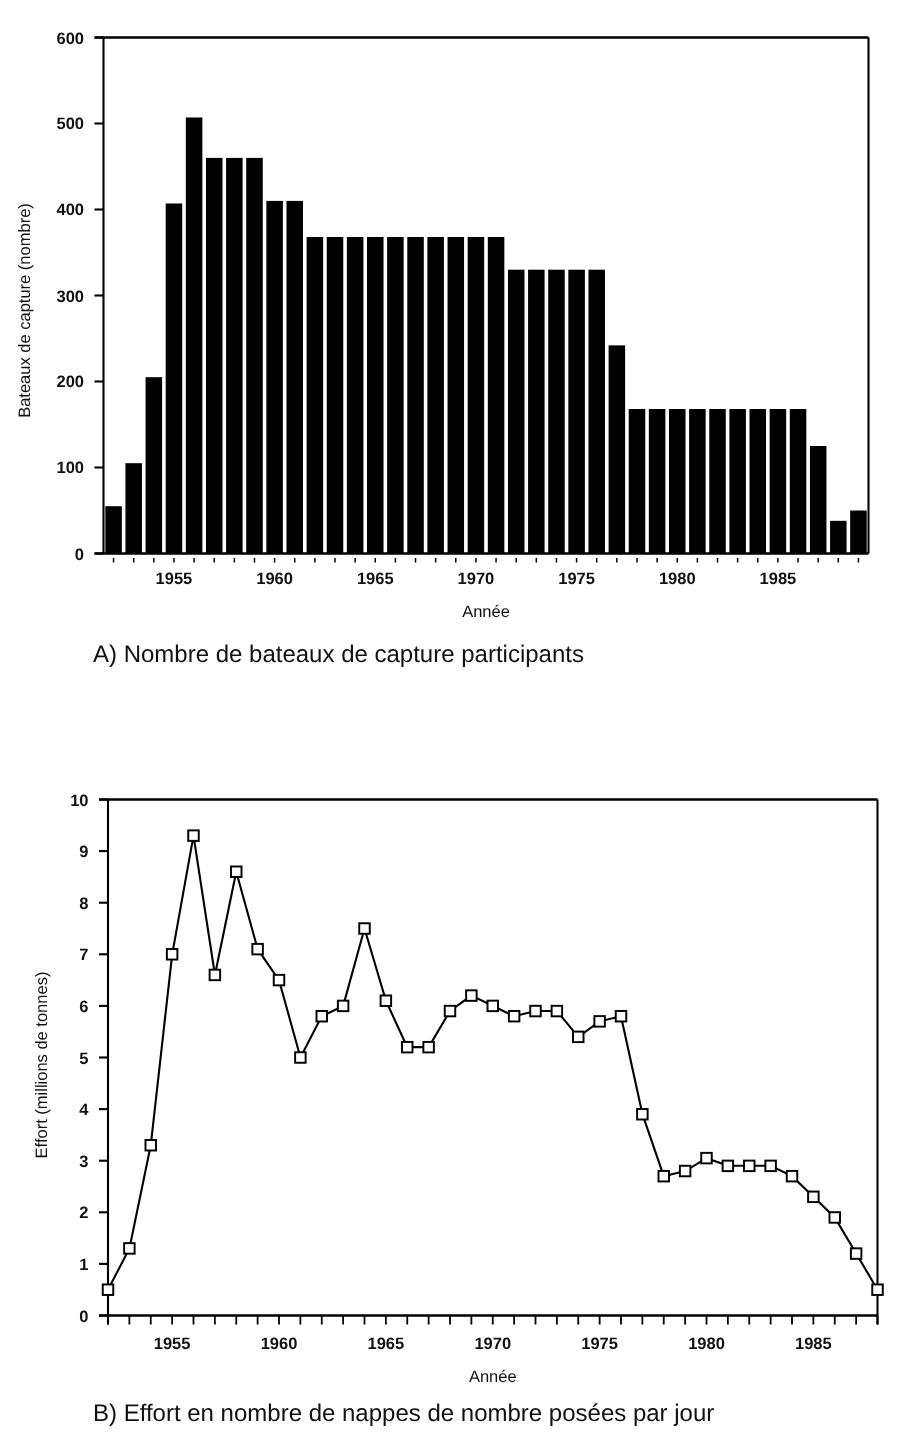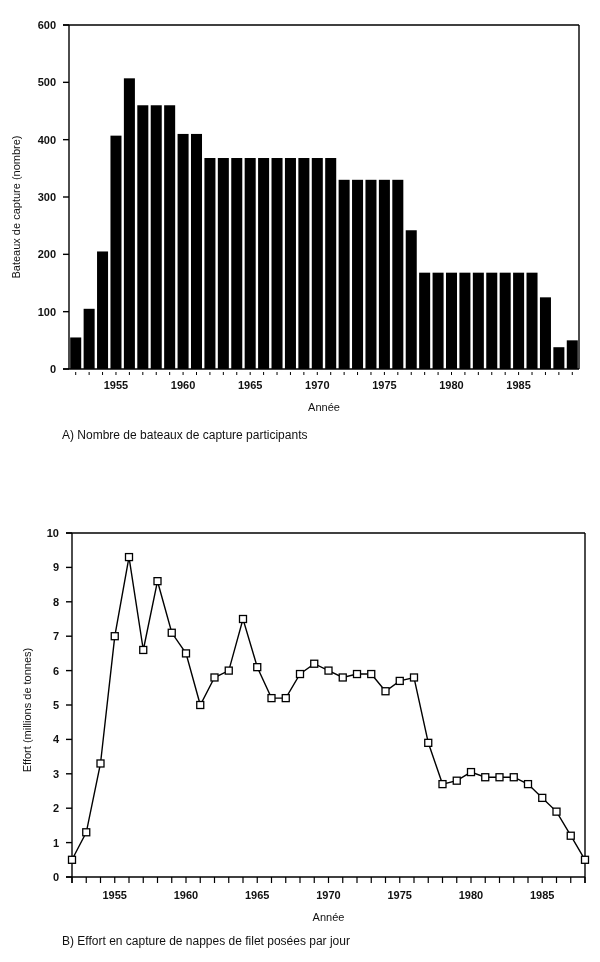--- a/index.html
+++ b/index.html
@@ -26,21 +26,21 @@
       font-weight: bold;
       fill: #111;
     }
     .axis-title {
       font-family: "Liberation Sans", "DejaVu Sans", sans-serif;
       font-size: 11px;
       fill: #111;
     }
     .caption {
       position: absolute;
-      font-size: 12px;
+      font-size: 16px;
       color: #111;
       white-space: nowrap;
     }
   </style>
 </head>
 <body>
 
 <svg class="chart-svg" width="600" height="962" viewBox="0 0 600 962" xmlns="http://www.w3.org/2000/svg">
   <g id="chart-a">
       <line x1="63" y1="25" x2="579" y2="25" stroke="#000" stroke-width="1.6"></line>
@@ -255,13 +255,13 @@
       <rect x="538.75" y="794.38" width="7" height="7" fill="#fff" stroke="#000" stroke-width="1.3"></rect>
       <rect x="553" y="808.14" width="7" height="7" fill="#fff" stroke="#000" stroke-width="1.3"></rect>
       <rect x="567.25" y="832.22" width="7" height="7" fill="#fff" stroke="#000" stroke-width="1.3"></rect>
       <rect x="581.5" y="856.3" width="7" height="7" fill="#fff" stroke="#000" stroke-width="1.3"></rect>
       <text x="328.5" y="921" text-anchor="middle" class="axis-title">Année</text>
       <text x="0" y="0" text-anchor="middle" class="axis-title" transform="translate(31,710) rotate(-90)">Effort (millions de tonnes)</text>
     </g>
 </svg>
 
 <div class="caption" style="left:62px; top:428px;">A) Nombre de bateaux de capture participants</div>
-<div class="caption" style="left:62px; top:934px;">B) Effort en capture de nappes de filet posées par jour</div>
+<div class="caption" style="left:62px; top:934px;">B) Effort en nombre de nappes de nombre posées par jour</div>
 
 </body></html>

